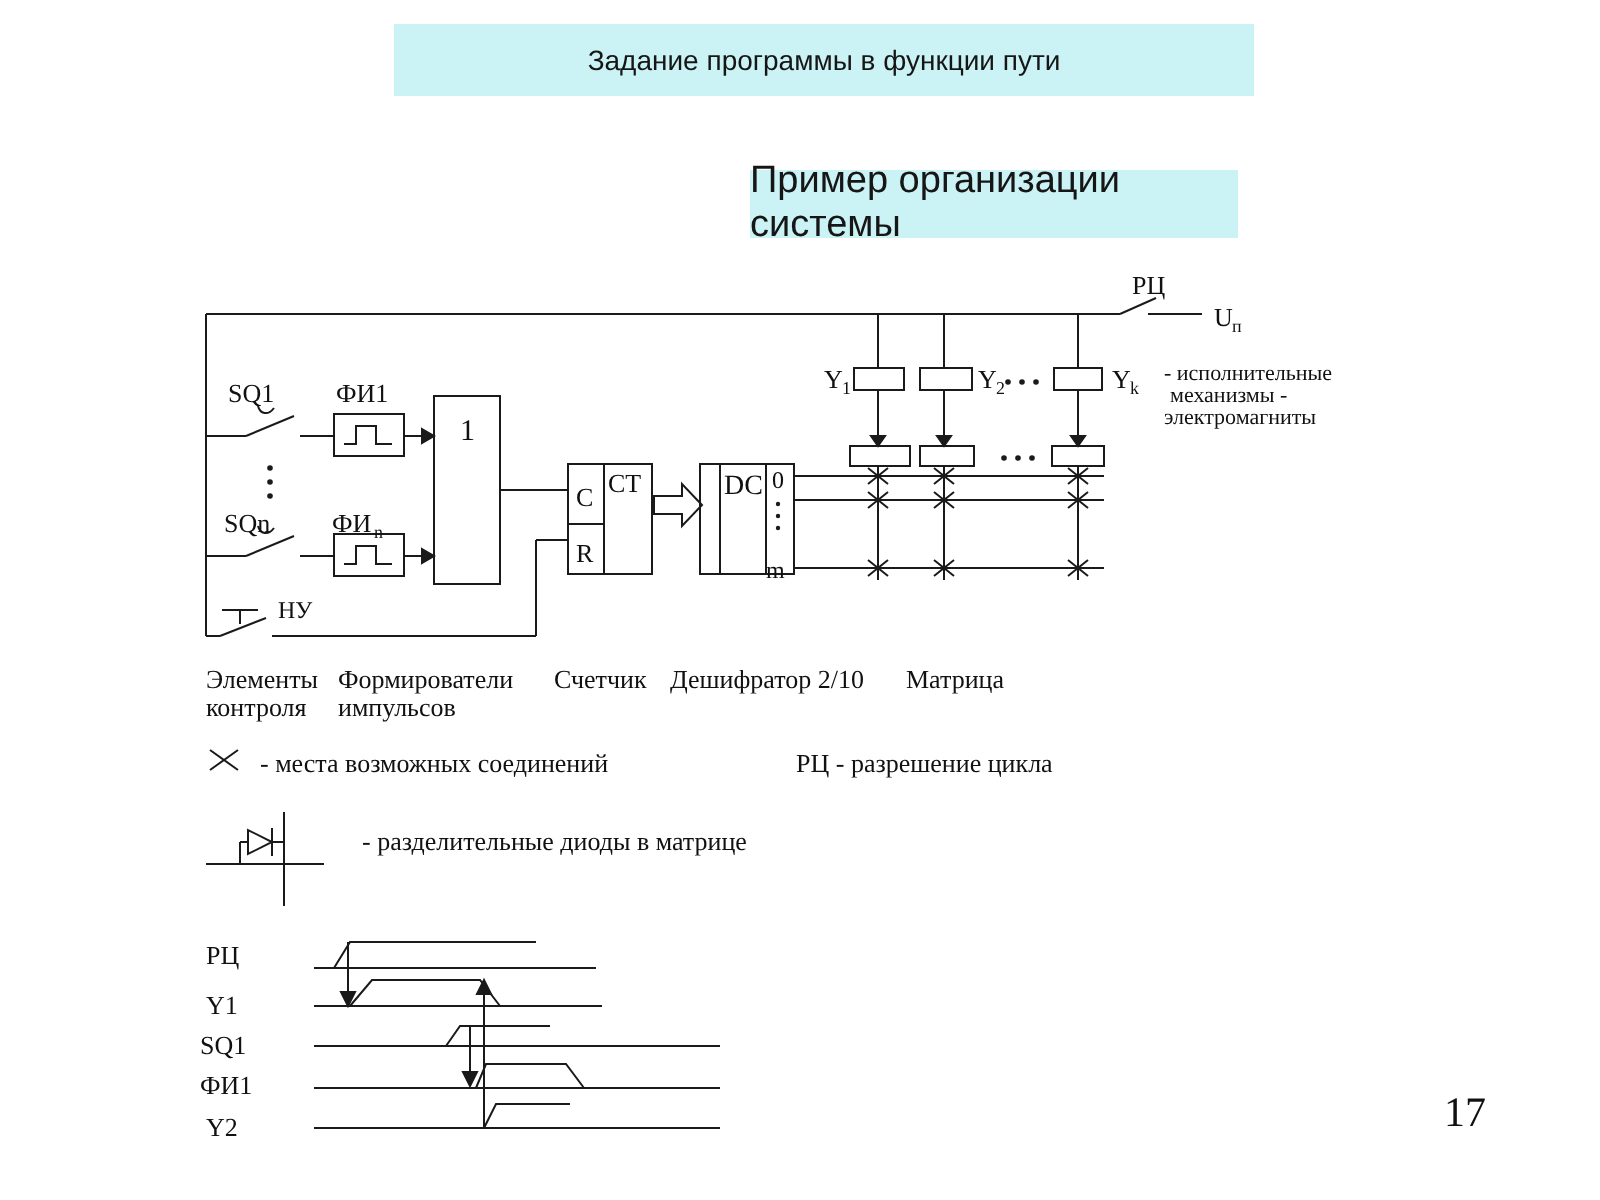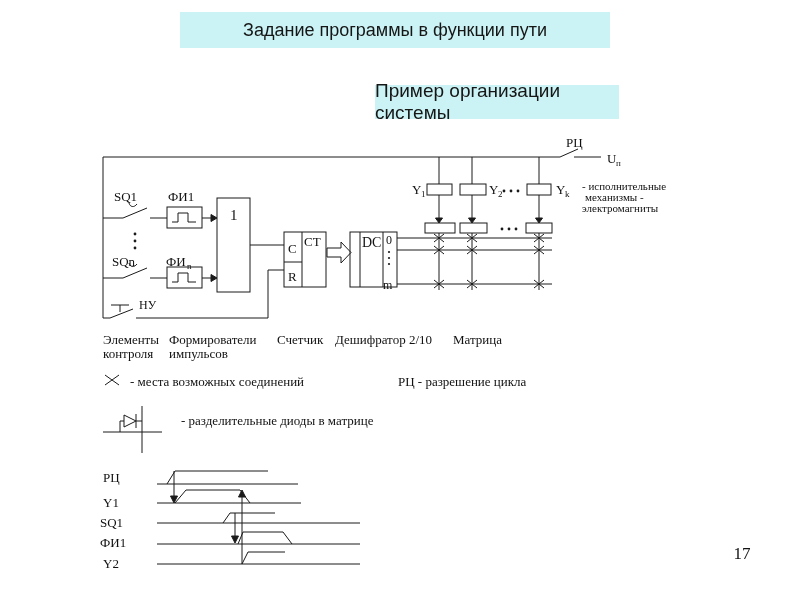--- a/index.html
+++ b/index.html
@@ -4,25 +4,25 @@
 <style>
   html,body{margin:0;padding:0;}
   body{
     width:800px;height:600px;position:relative;background:#ffffff;
     font-family:"Liberation Sans", sans-serif;overflow:hidden;
   }
   .banner{
     position:absolute;background:#cbf3f5;color:#161616;
     display:flex;align-items:center;justify-content:center;
   }
-  #title-banner{left:180px;top:12px;width:430px;height:36px;font-size:18px;}
+  #title-banner{left:197px;top:12px;width:430px;height:36px;font-size:14px;}
   #subtitle-banner{left:375px;top:85px;width:244px;height:34px;font-size:19px;}
   #page-num{
     position:absolute;left:722px;top:544px;width:40px;
-    font-family:"Liberation Serif", serif;font-size:17px;color:#111;text-align:center;
+    font-family:"Liberation Serif", serif;font-size:21px;color:#111;text-align:left;
   }
   svg{position:absolute;left:0;top:0;}
   svg line, svg path, svg polyline, svg rect{stroke:#1a1a1a;fill:none;stroke-width:1;}
   svg polygon.head{fill:#1a1a1a;stroke:#1a1a1a;}
   svg polygon.hollow{fill:#ffffff;stroke:#1a1a1a;}
   svg circle.dot{fill:#1a1a1a;stroke:none;}
   svg text{fill:#111;font-family:"Liberation Serif", serif;stroke:none;}
   .t15{font-size:15px;}
   .t14{font-size:14px;}
   .t13{font-size:13px;}

